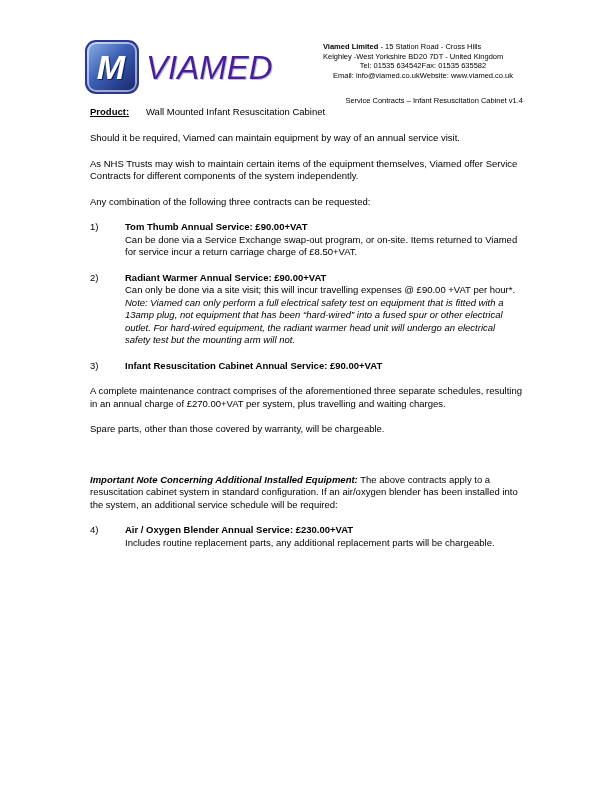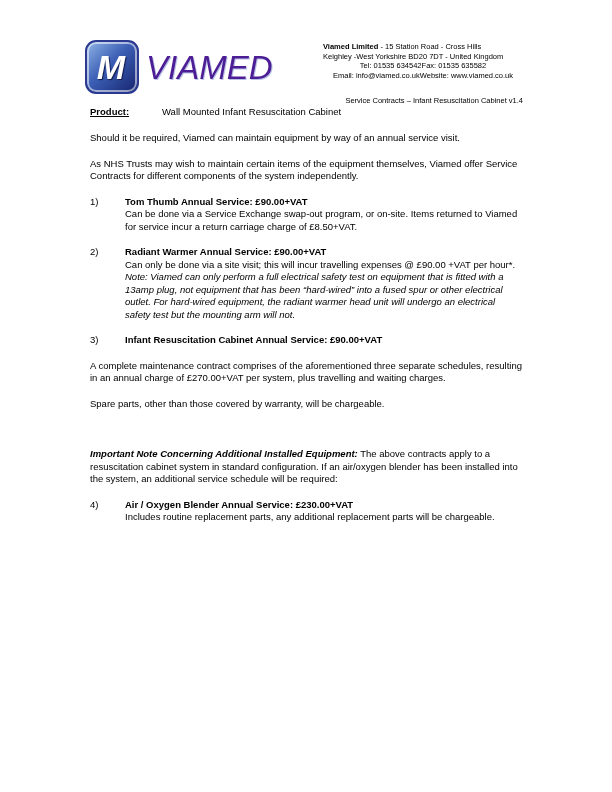--- a/index.html
+++ b/index.html
@@ -32,21 +32,21 @@
   .contact b { font-weight:bold; }
   
   .doc-ref { text-align:right; font-size:7.5px; line-height:9.5px; margin-top:2px; }
   
   .doc-title {
     text-align:center; font-weight:bold; text-decoration:underline;
     font-size:10px; margin-top:20px; margin-bottom:22px;
   }
   .body-text { font-size:9.5px; line-height:12.5px; }
   .product-row { display:flex; margin-bottom:14px; }
-  .product-label { font-weight:bold; text-decoration:underline; width:72px; }
+  .product-label { font-weight:bold; text-decoration:underline; width:56px; }
   .para { margin:0 0 13px 0; }
   .para.pre-list { margin-bottom:13px; }
   .item { display:flex; margin:0 0 13px 0; }
   .item-num { width:35px; flex:none; }
   .item-content { flex:1; }
   .item-title { font-weight:bold; }
   .item-note { font-style:italic; }
   .important { margin-top:38px; }
   .bold-italic { font-weight:bold; font-style:italic; }
 </style>
@@ -83,20 +83,21 @@
 
   <div class="body-text">
 
     <div class="product-row">
       <span class="product-label">Product:</span>
       <span>Wall Mounted Infant Resuscitation Cabinet</span>
     </div>
 
     <p class="para">Should it be required, Viamed can maintain equipment by way of an annual service visit.</p>
     <p class="para">As NHS Trusts may wish to maintain certain items of the equipment themselves, Viamed offer Service Contracts for different components of the system independently.</p>
+    <p class="para pre-list">Any combination of the following three contracts can be requested:</p>
 
     <div class="item">
       <div class="item-num">1)</div>
       <div class="item-content">
         <div class="item-title">Tom Thumb Annual Service: £90.00+VAT</div>
         <div class="item-body">Can be done via a Service Exchange swap-out program, or on-site. Items returned to Viamed for service incur a return carriage charge of £8.50+VAT.</div>
       </div>
     </div>
 
     <div class="item">

